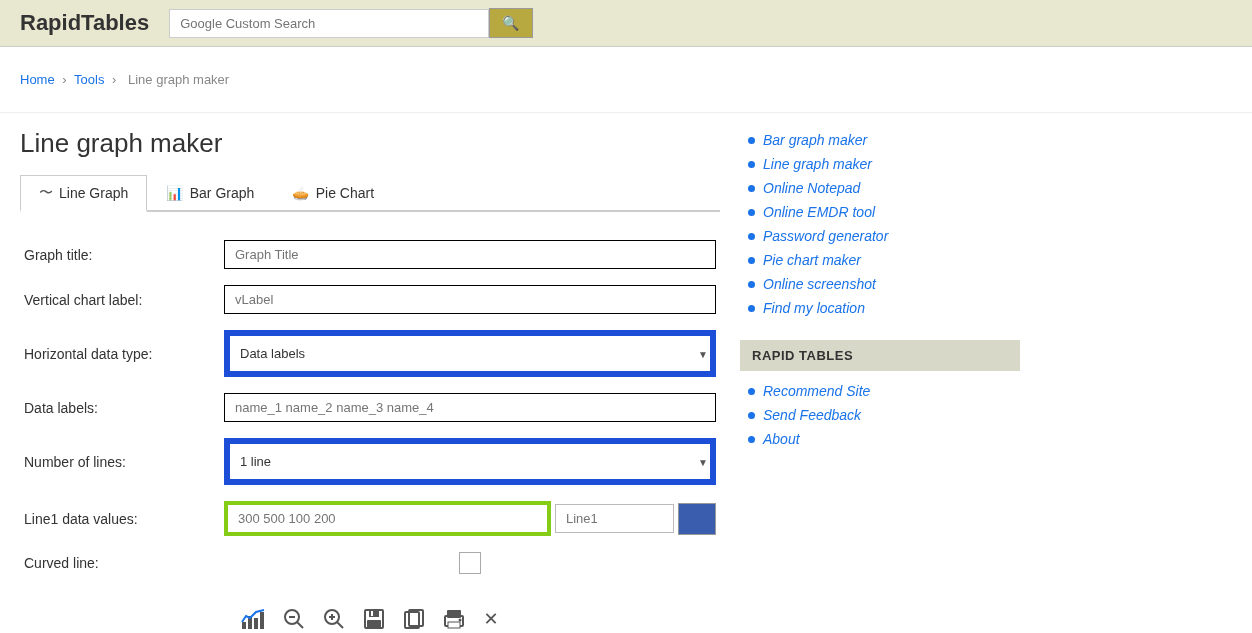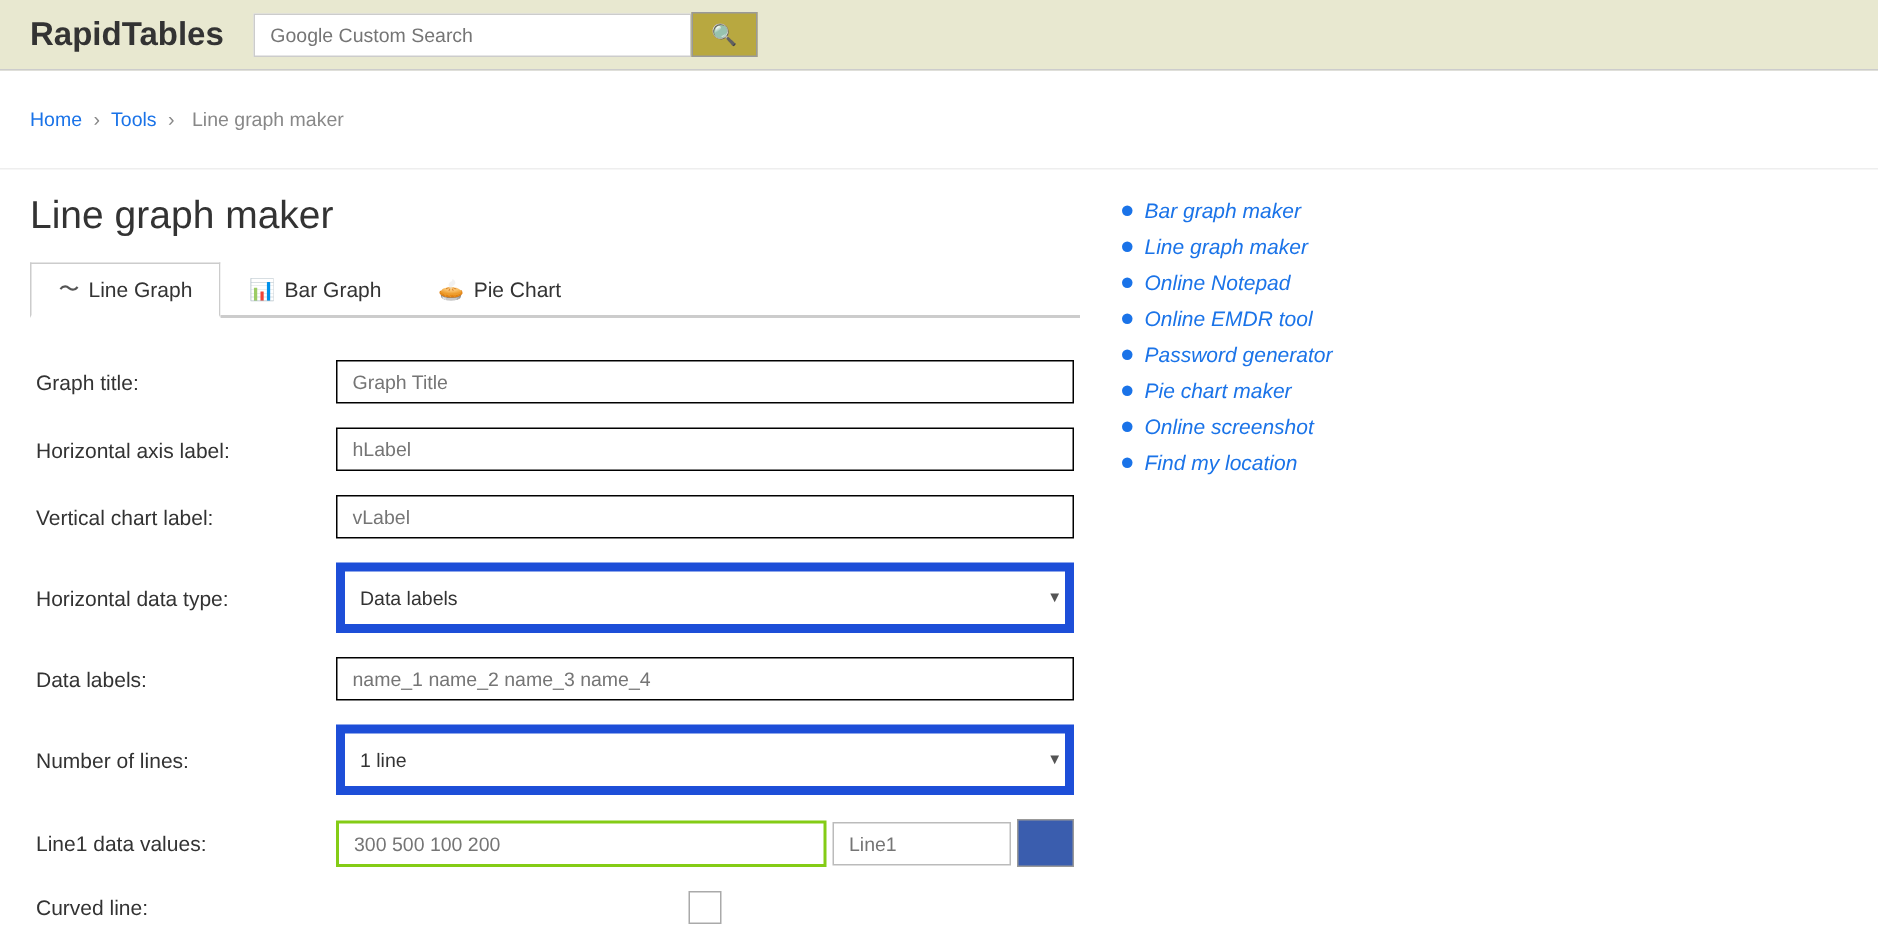--- a/index.html
+++ b/index.html
@@ -19,21 +19,21 @@
       font-weight: bold;
       color: #333;
       text-decoration: none;
     }
     .search-form {
       display: flex;
       align-items: center;
       gap: 0;
     }
     .search-input {
-      width: 292px;
+      width: 320px;
       padding: 6px 10px;
       border: 1px solid #ccc;
       font-size: 13px;
       color: #999;
       outline: none;
     }
     .search-btn {
       background: #b8a840;
       border: 1px solid #999;
       padding: 6px 12px;
@@ -148,21 +148,21 @@
 
     
     .line1-cell {
       display: flex;
       gap: 4px;
       align-items: center;
     }
     .line1-values-input {
       flex: 1;
       padding: 6px 10px;
-      border: 2px solid #84cc16;
+      border: 4px solid #84cc16;
       font-size: 13px;
       color: #888;
       outline: none;
     }
     .line1-label-input {
       width: 119px;
       padding: 6px 10px;
       border: 1px solid #bbb;
       font-size: 13px;
       color: #888;
@@ -292,24 +292,20 @@
       </a>
     </div>
 
     <table class="form-table">
       <tbody>
         <tr>
           <td><label>Graph title:</label></td>
           <td><input class="form-input" type="text" placeholder="Graph Title" style=""></td>
         </tr>
         <tr>
-          <td><label>Horizontal axis label:</label></td>
-          <td><input class="form-input" type="text" placeholder="hLabel" style=""></td>
-        </tr>
-        <tr>
           <td><label>Vertical chart label:</label></td>
           <td><input class="form-input" type="text" placeholder="vLabel" style=""></td>
         </tr>
         <tr>
           <td><label>Horizontal data type:</label></td>
           <td>
             <div class="select-wrapper">
               <select class="form-select">
                 <option>Data labels</option>
                 <option>Numbers</option>
@@ -439,15 +435,32 @@
           <span class="sidebar-bullet"></span>
           <a href="#">Online screenshot</a>
         </li>
         <li>
           <span class="sidebar-bullet"></span>
           <a href="#">Find my location</a>
         </li>
       </ul>
     </div>
 
+    <div class="sidebar-section">
+      <div class="sidebar-section-title">RAPID TABLES</div>
+      <ul class="sidebar-list">
+        <li>
+          <span class="sidebar-bullet"></span>
+          <a href="#">Recommend Site</a>
+        </li>
+        <li>
+          <span class="sidebar-bullet"></span>
+          <a href="#">Send Feedback</a>
+        </li>
+        <li>
+          <span class="sidebar-bullet"></span>
+          <a href="#">About</a>
+        </li>
+      </ul>
+    </div>
   </div>
 
 </div>
 
 </body></html>

